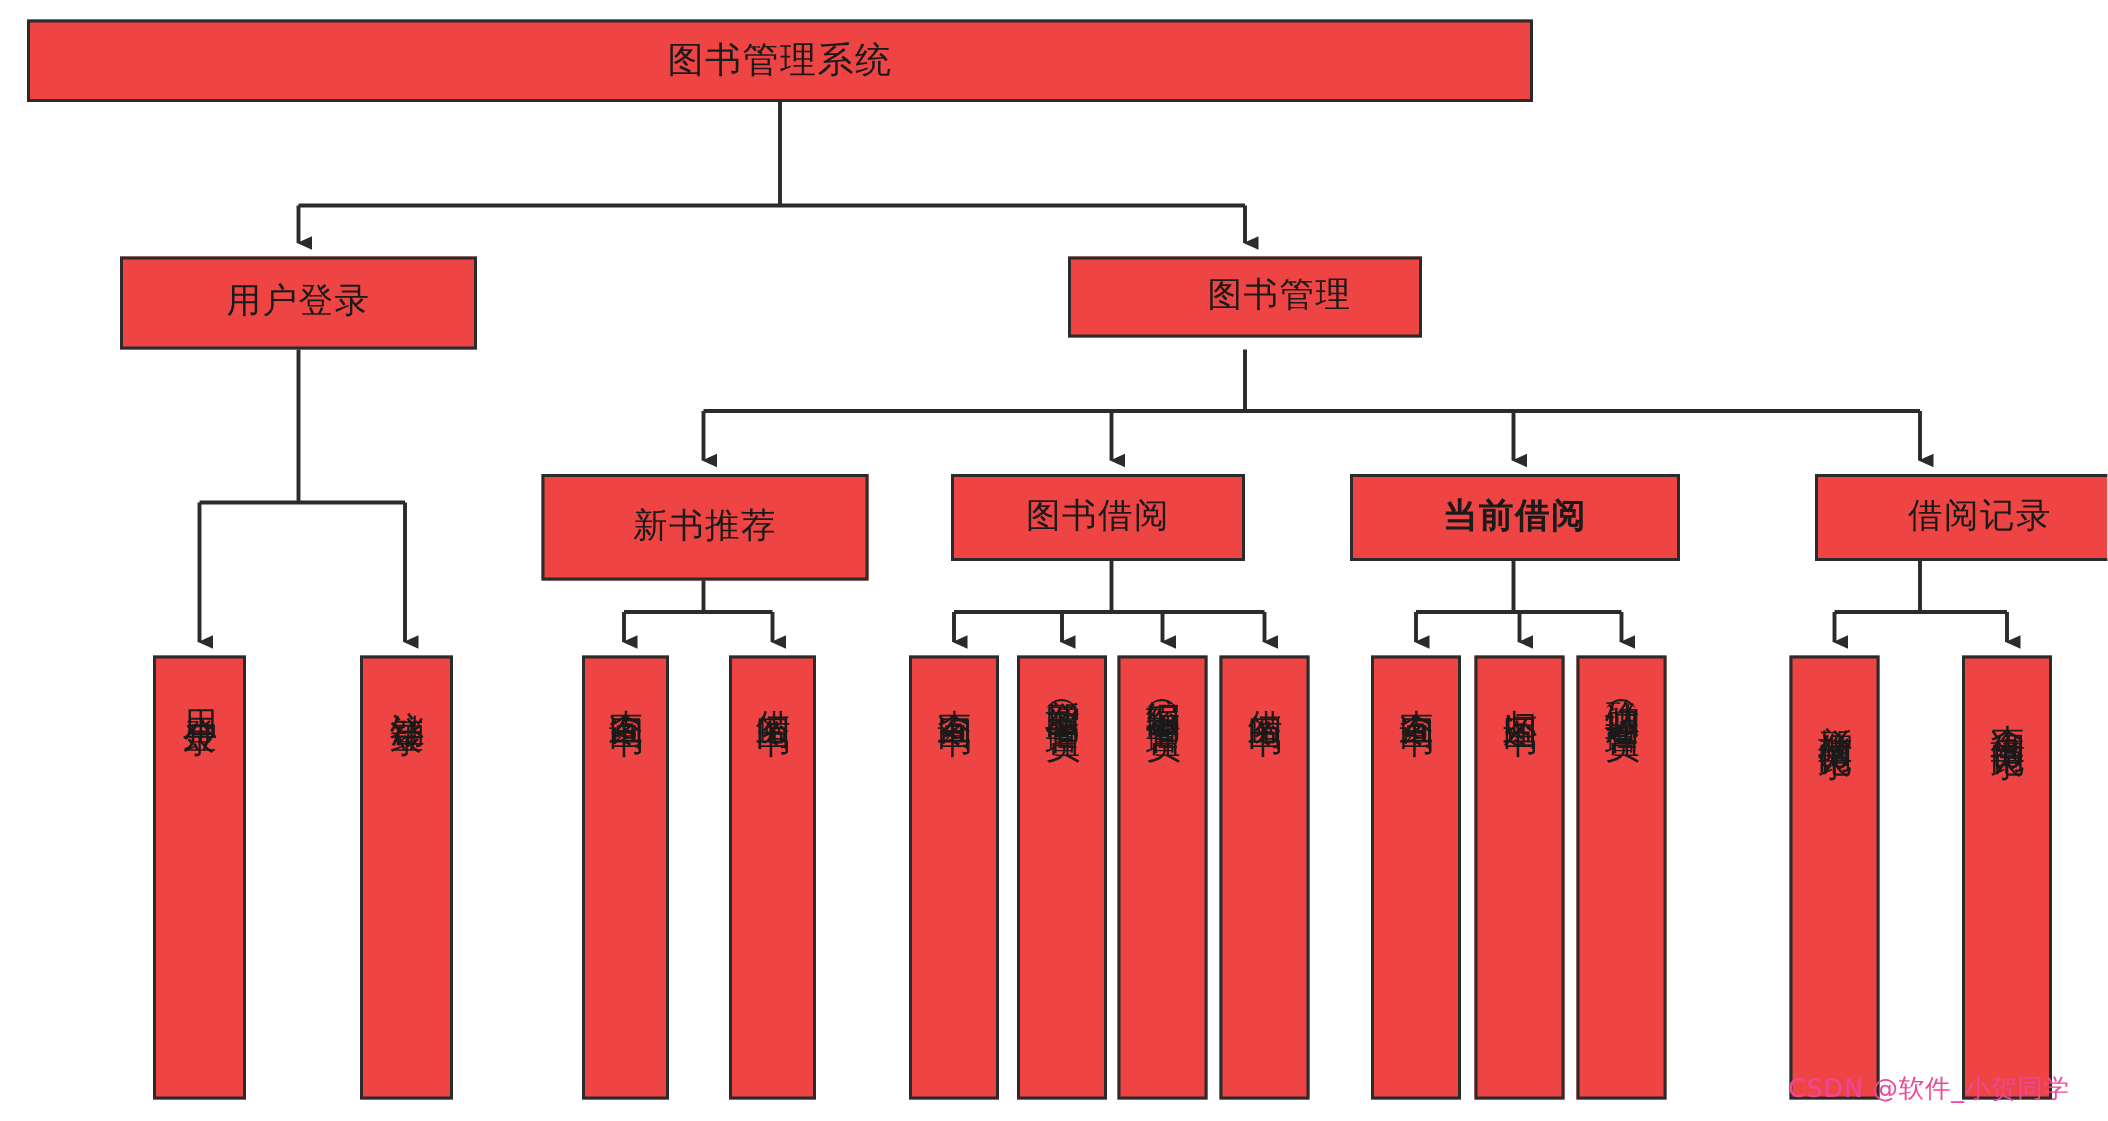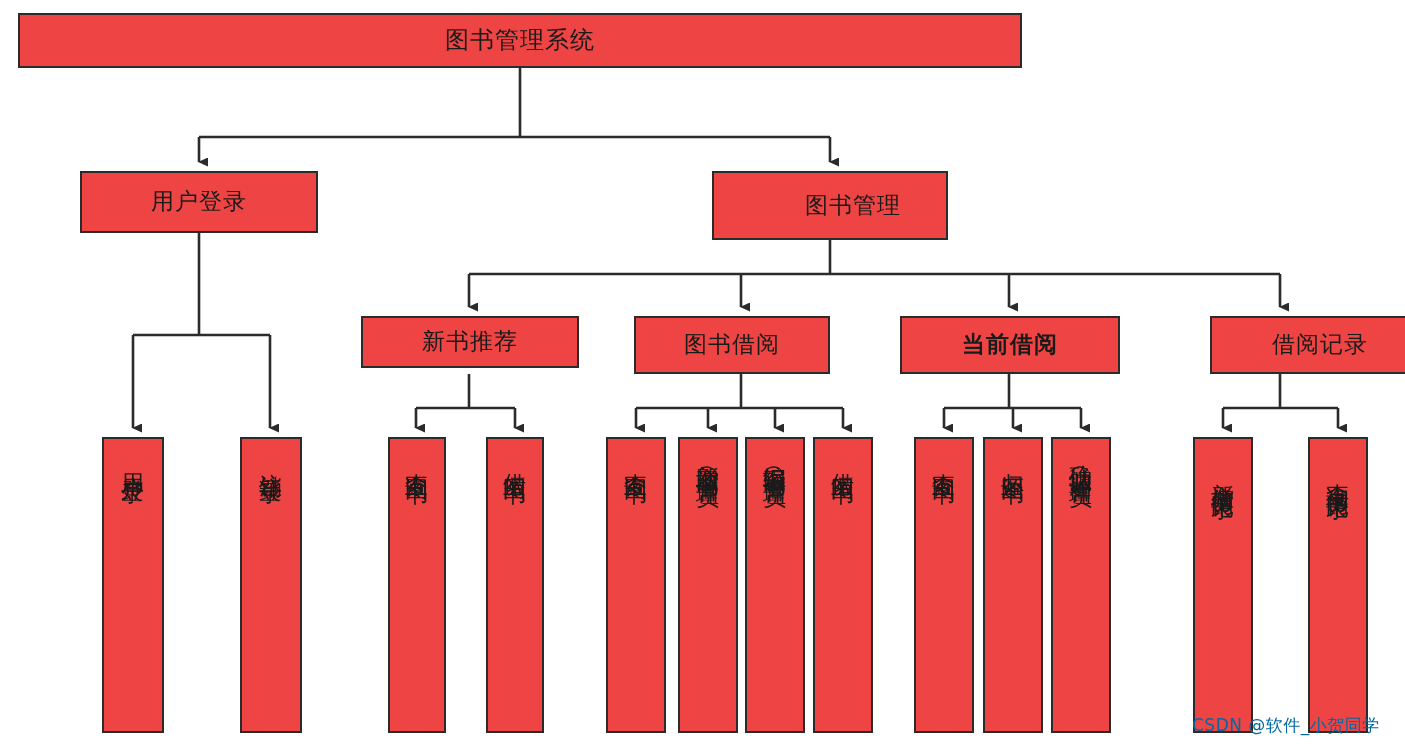--- a/index.html
+++ b/index.html
@@ -52,21 +52,21 @@
     letter-spacing: 3px;
     white-space: nowrap;
     color: #1a1a1a;
   }
   #root-node {
     font-size: 24px;
   }
   .watermark {
     position: absolute;
     font-size: 17px;
-    color: #0369a1;
+    color: #ec4899;
     white-space: nowrap;
     letter-spacing: 0.5px;
   }
 </style>
 </head>
 <body>
 
 <div id="canvas">
 
   <svg id="edges" viewBox="0 0 1405 747" xmlns="http://www.w3.org/2000/svg">
@@ -119,25 +119,25 @@
     </g>
   </svg>
 
   <div class="node horiz" id="root-node" style="left:18px; top:13px; width:1004px; height:55px;">
     <span>图书管理系统</span>
   </div>
 
   <div class="node horiz" style="left:80px; top:171px; width:238px; height:62px;">
     <span>用户登录</span>
   </div>
-  <div class="node horiz" style="left:712px; top:171px; width:236px; height:69px;padding-left:46px;">
+  <div class="node horiz" style="left:712px; top:171px; width:236px; height:54px;padding-left:46px;">
     <span>图书管理</span>
   </div>
 
-  <div class="node horiz" style="left:361px; top:316px; width:218px; height:52px;">
+  <div class="node horiz" style="left:361px; top:316px; width:218px; height:71px;">
     <span>新书推荐</span>
   </div>
   <div class="node horiz" style="left:634px; top:316px; width:196px; height:58px;">
     <span>图书借阅</span>
   </div>
   <div class="node horiz" style="left:900px; top:316px; width:220px; height:58px;font-weight:bold;">
     <span>当前借阅</span>
   </div>
   <div class="node horiz" style="left:1170px; top:316px; width:220px; height:58px;margin-left:40px;">
     <span>借阅记录</span>

